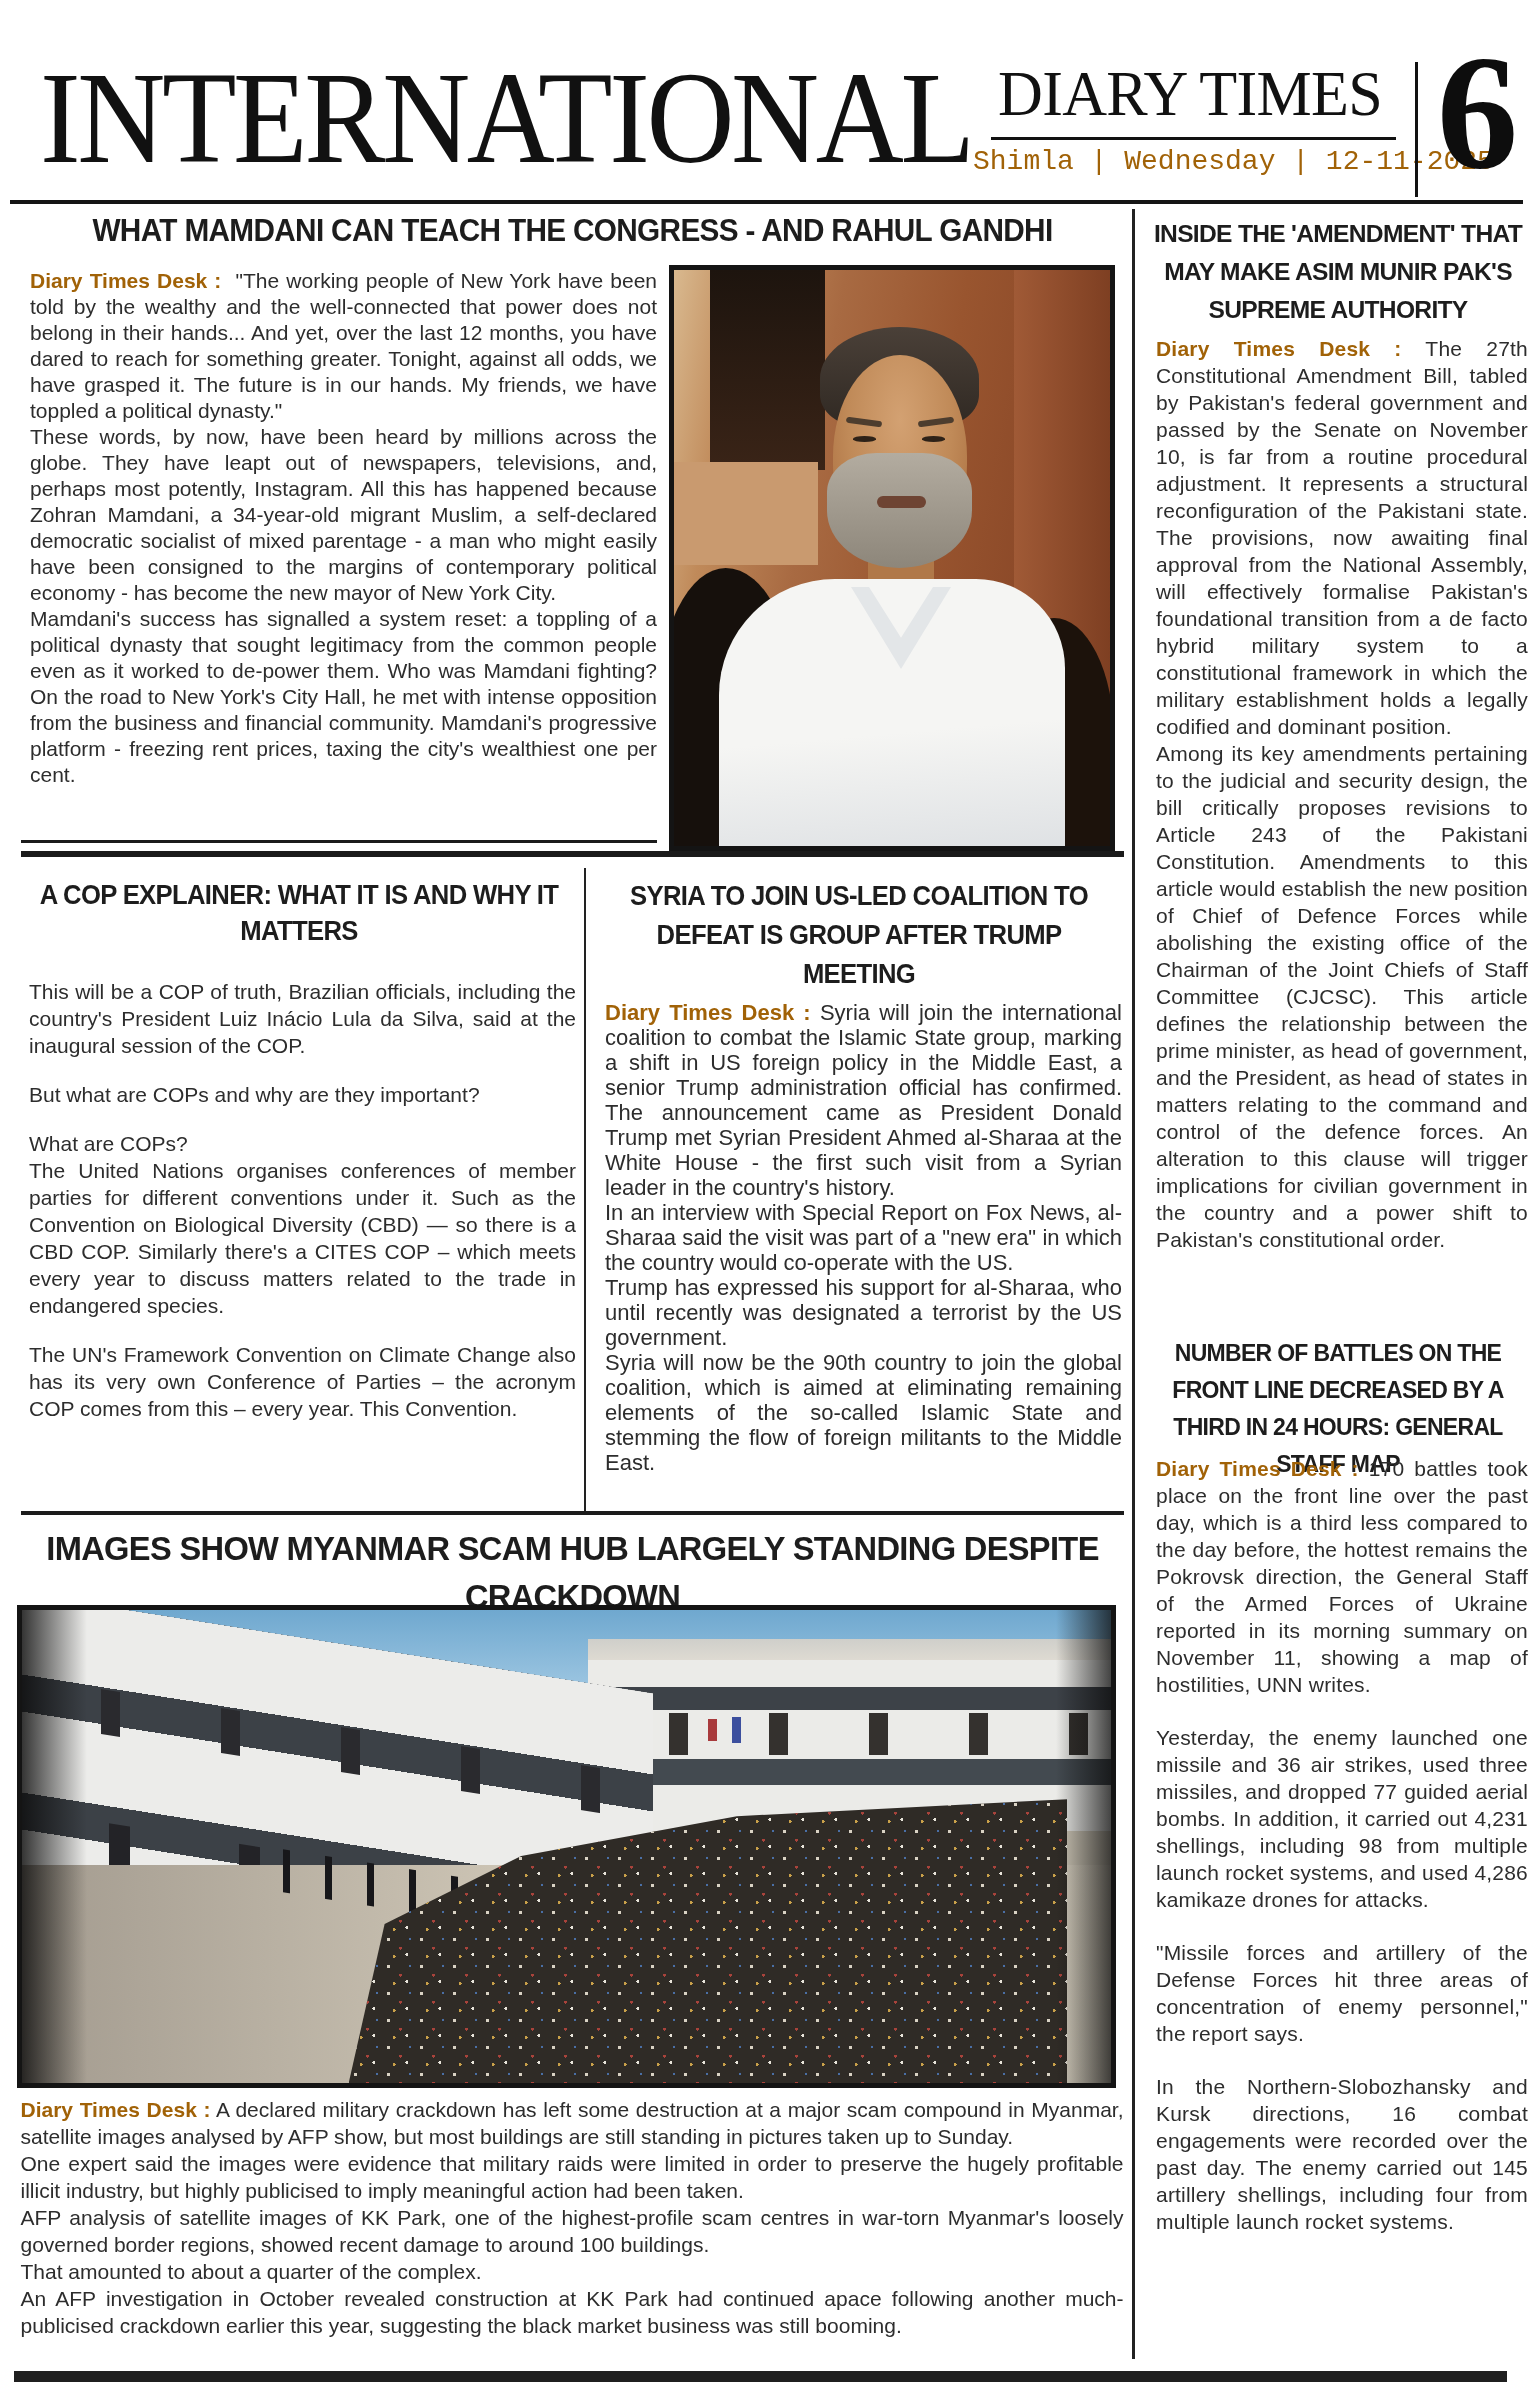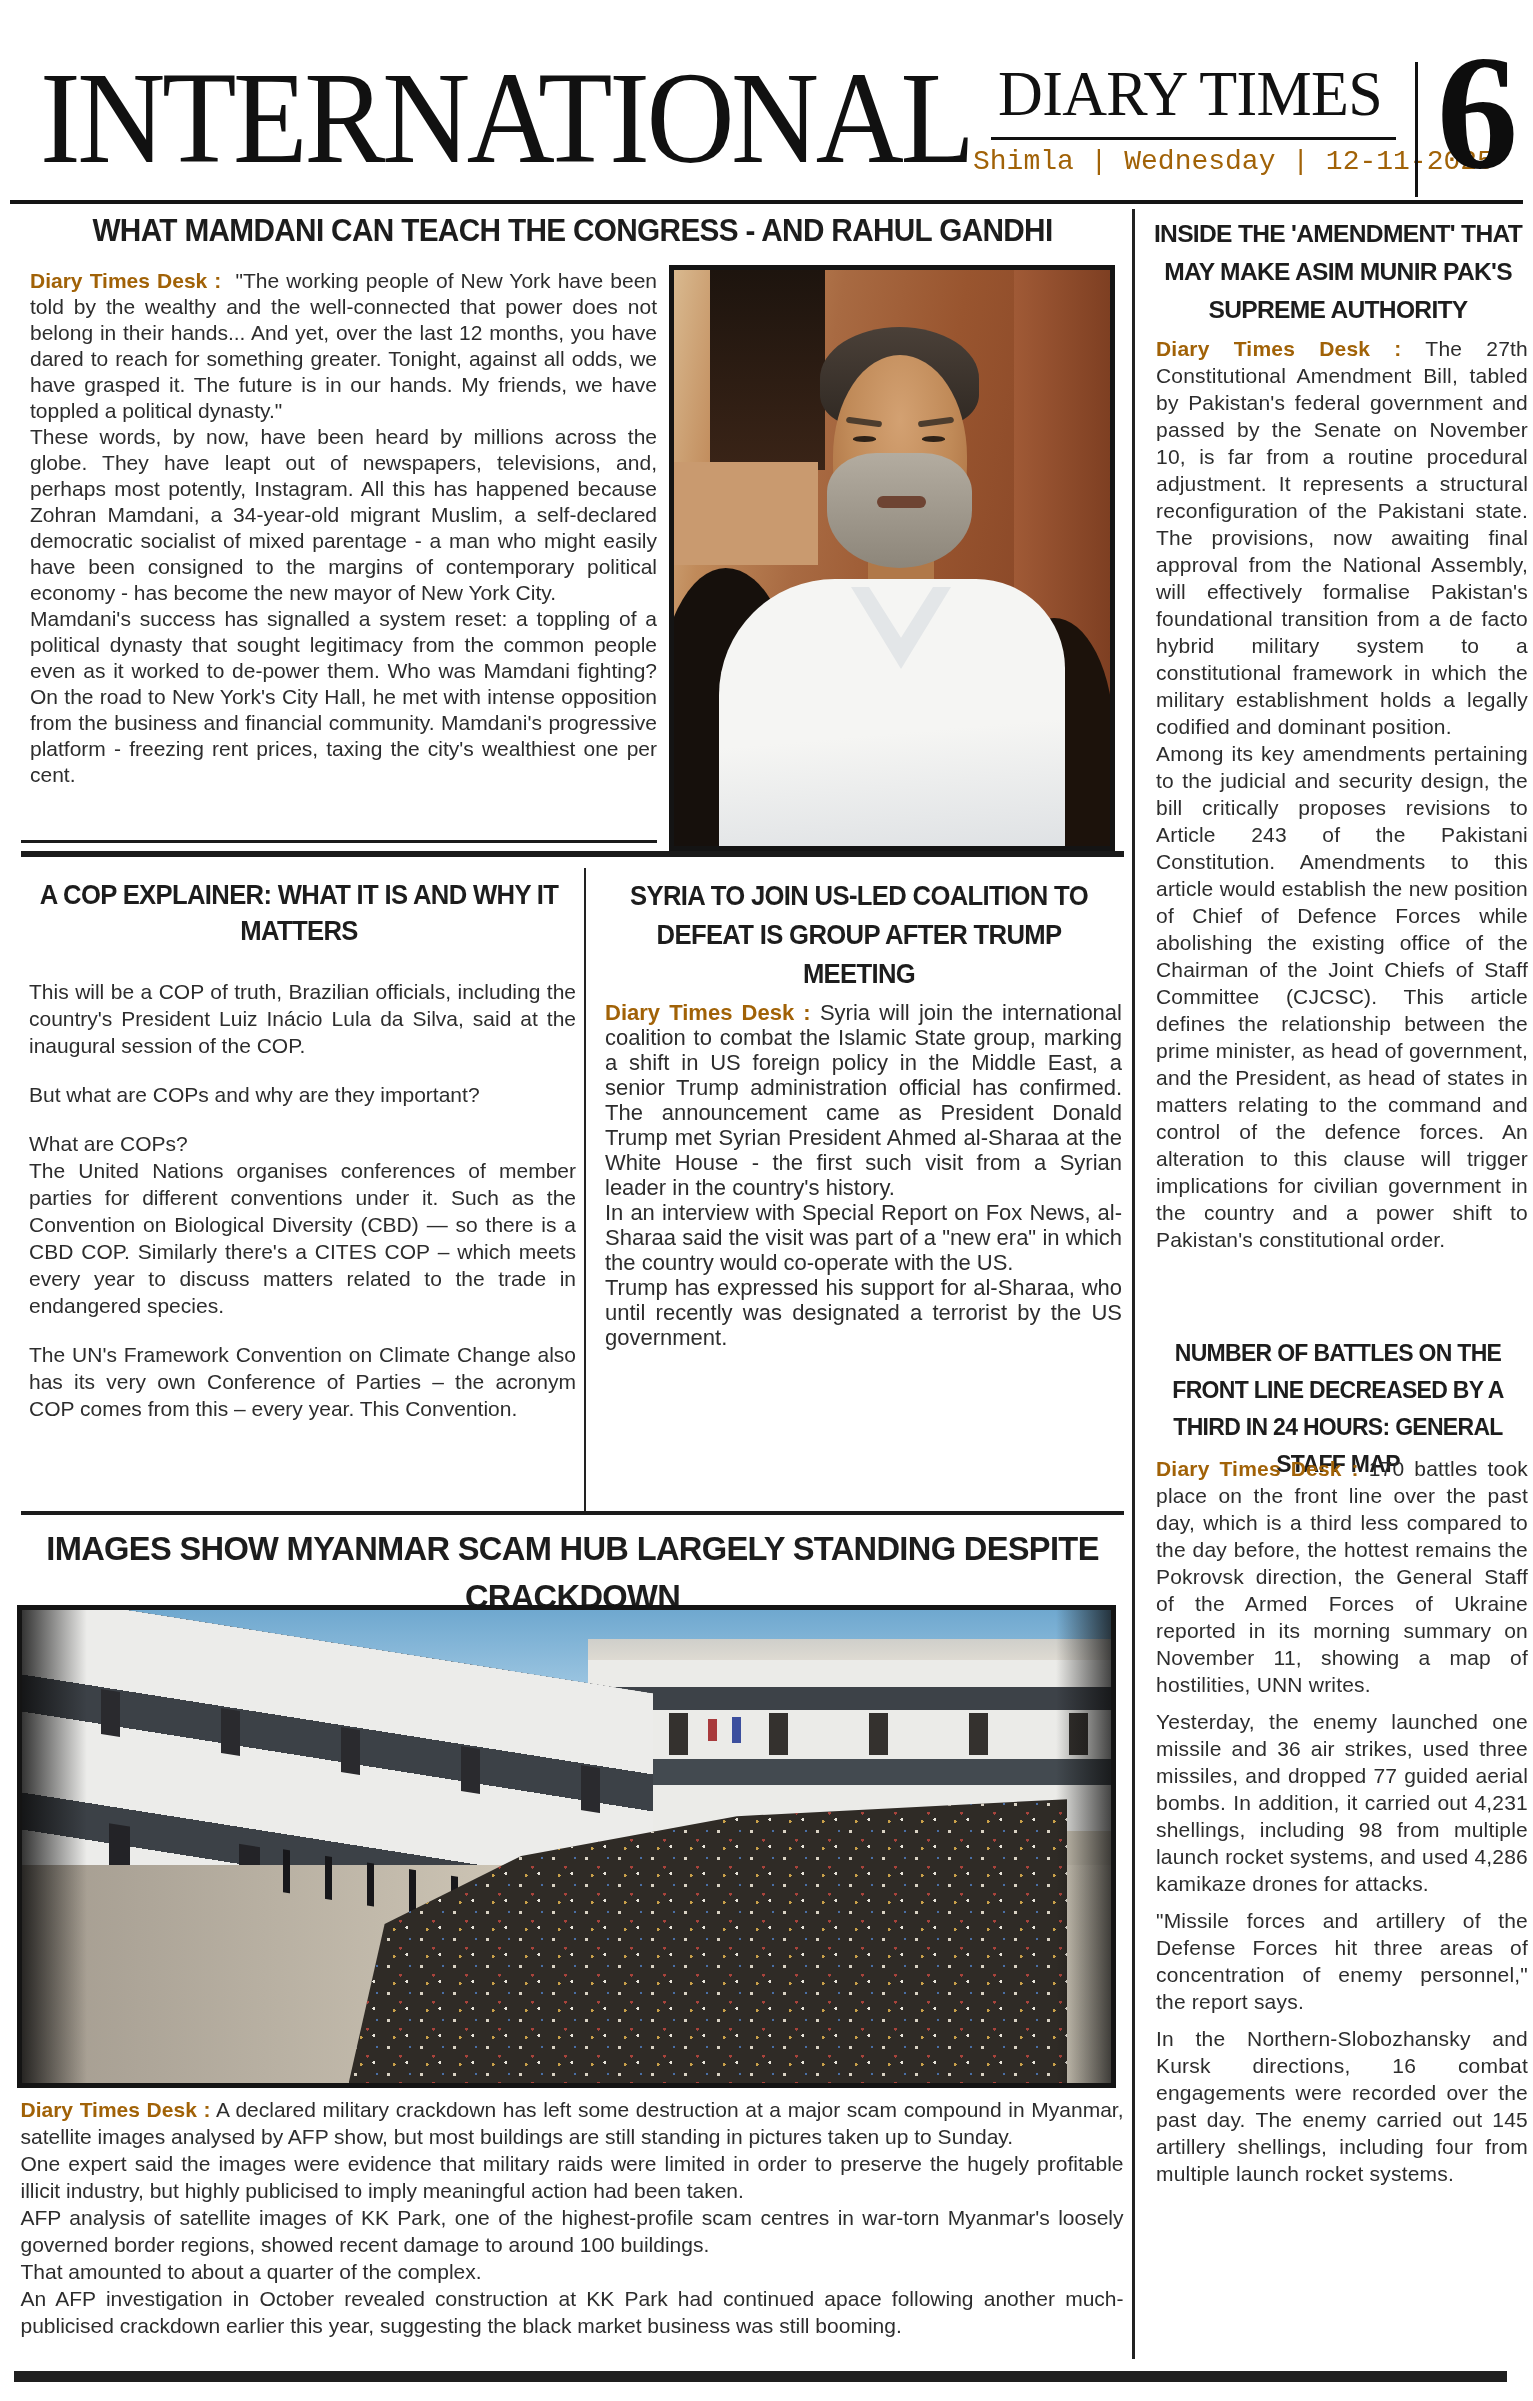--- a/index.html
+++ b/index.html
@@ -49,21 +49,21 @@
   
   .h-myanmar{left:20.5px;top:1524px;width:1103px;font-size:34px;line-height:48px;transform:scaleX(.96);transform-origin:center;}
   .photo-myanmar{left:17px;top:1605px;width:1099px;height:483px;border:5.5px solid #141414;background:#cfc8b8;overflow:hidden;}
   .b-myanmar{left:20.5px;top:2096px;width:1103px;font-size:21px;line-height:27px;}
 
   
   .h-amendment{left:1148px;top:215px;width:380px;font-size:24.6px;line-height:38px;}
   .b-amendment{left:1156px;top:335px;width:372px;font-size:21px;line-height:27px;letter-spacing:0.2px;}
   .h-battles{left:1148px;top:1335px;width:380px;font-size:23px;line-height:37px;}
   .b-battles{left:1156px;top:1455px;width:372px;font-size:21px;line-height:27px;letter-spacing:0.2px;}
-  .b-battles p.g{margin-top:10px;}
+  .b-battles p.g{margin-top:26px;}
 
   
   .photo-rahul .ly{position:absolute;}
   .r-bg{left:0;top:0;right:0;bottom:0;background:linear-gradient(100deg,#d9b98f 0%,#c08a5a 14%,#a86a42 32%,#99552f 55%,#8a4828 78%,#7a3d20 100%);}
   .r-door{left:36px;top:0;width:115px;height:200px;background:linear-gradient(#1d140e,#3a2417);}
   .r-ledge{left:0;top:192px;width:144px;height:103px;background:#c99a6f;}
   .r-pillar{right:0;top:0;width:96px;height:100%;background:linear-gradient(90deg,#a05a36,#7e3f22);}
   .r-sil-l{left:-16.4px;top:298px;width:141px;height:287px;background:#16100c;border-radius:48% 52% 0 0;}
   .r-sil-r{left:320px;top:348px;width:120px;height:239px;background:#1c120b;border-radius:50% 50% 0 0;}
   .r-neck{left:194px;top:272px;width:66px;height:66px;background:#b07848;}
@@ -149,20 +149,21 @@
     <p class="g">The UN's Framework Convention on Climate Change also has its very own Conference of Parties – the acronym COP comes from this – every year. This Convention.</p>
   </div>
 
   <div class="abs mid-vdiv"></div>
 
   <div class="abs headline h-syria">SYRIA TO JOIN US-LED COALITION TO DEFEAT IS GROUP AFTER TRUMP MEETING</div>
   <div class="abs body-text b-syria">
     <p><span class="byline">Diary Times Desk :</span> <span>Syria will join the international coalition to combat the Islamic State group, marking a shift in US foreign policy in the Middle East, a senior Trump administration official has confirmed.  The announcement came as President Donald Trump met Syrian President Ahmed al-Sharaa at the White House - the first such visit from a Syrian leader in the country's history.</span></p>
     <p>In an interview with Special Report on Fox News, al-Sharaa said the visit was part of a "new era" in which the country would co-operate with the US.</p>
     <p>Trump has expressed his support for al-Sharaa, who until recently was designated a terrorist by the US government.</p>
+    <p>Syria will now be the 90th country to join the global coalition, which is aimed at eliminating remaining elements of the so-called Islamic State and stemming the flow of foreign militants to the Middle East.</p>
   </div>
 
   <div class="abs rule-b"></div>
 
   <div class="abs headline h-myanmar">IMAGES SHOW MYANMAR SCAM HUB LARGELY STANDING DESPITE CRACKDOWN</div>
   <div class="abs photo-myanmar">
     <div class="ly m-sky"></div>
     <div class="ly m-bldg-back">
       <div class="ly m-roof"></div>
       <div class="ly m-rail-b1"></div>

